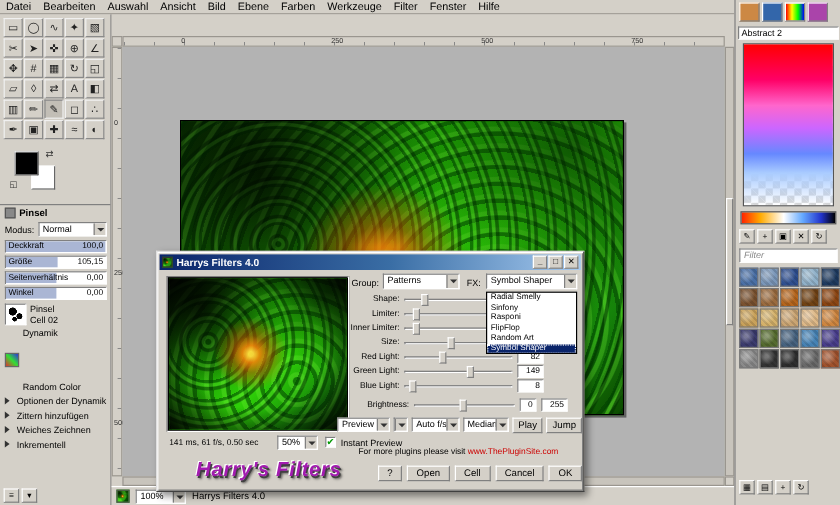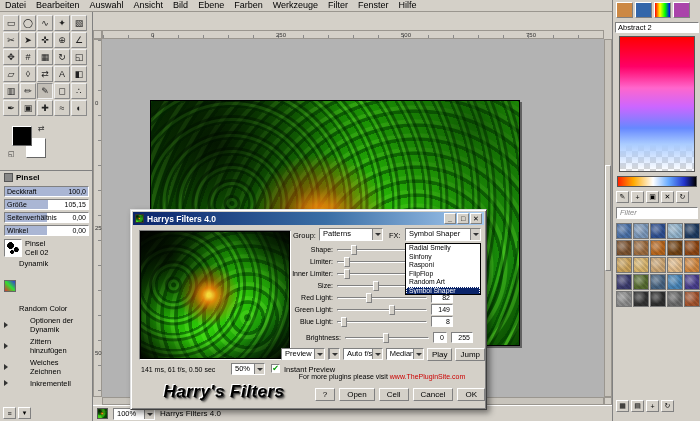--- a/index.html
+++ b/index.html
@@ -31,21 +31,21 @@
   .opt-title{display:flex;align-items:center;gap:3px;padding:2px 4px;font-weight:bold;font-size:8px;}
   .opt-title .ticon{width:9px;height:9px;background:#888;border:1px solid #555;}
   .opt-row{display:flex;align-items:center;gap:3px;padding:1px 4px;}
   .combo{position:relative;background:#fff;border:1px solid;border-color:#808080 #fff #fff #808080;height:12px;line-height:10px;padding:0 12px 0 3px;font-size:7.5px;overflow:hidden;white-space:nowrap;}
   .combo .arr{position:absolute;right:0;top:0;width:10px;height:100%;background:#d4d0c8;border-left:1px solid #808080;}
   .combo .arr::after{content:"";position:absolute;left:2px;top:4px;border:3px solid transparent;border-top-color:#333;}
   .spinscale{position:relative;height:11px;margin:2px 4px;background:#fff;border:1px solid;border-color:#808080 #fff #fff #808080;overflow:hidden;}
   .spinscale .fill{position:absolute;left:0;top:0;bottom:0;background:#aab6d4;}
   .spinscale .ss-label{position:absolute;left:2px;top:1px;font-size:7px;}
   .spinscale .ss-val{position:absolute;right:2px;top:1px;font-size:7px;}
-  .exp-row{display:flex;align-items:center;gap:19px;padding:1.5px 4px;}
+  .exp-row{display:flex;align-items:center;gap:3px;padding:1.5px 4px;}
   .tri{width:0;height:0;border:3px solid transparent;border-left:4px solid #333;}
   #brush-preview{width:18px;height:18px;background:#fff;border:1px solid;border-color:#808080 #fff #fff #808080;background-image:radial-gradient(circle at 35% 35%,#000 22%,transparent 24%),radial-gradient(circle at 70% 60%,#000 16%,transparent 18%),radial-gradient(circle at 45% 75%,#000 12%,transparent 14%);}
   #dyn-preview{width:12px;height:12px;background:linear-gradient(45deg,#d33,#3d3,#33d);border:1px solid #666;}
   #dock-bottom-icons{position:absolute;left:3px;bottom:2px;display:flex;gap:2px;}
   .mini-btn{width:13px;height:12px;display:flex;align-items:center;justify-content:center;font-size:7px;background:#d4d0c8;border:1px solid;border-color:#fff #808080 #808080 #fff;cursor:pointer;}
 
   
   #canvas-wrap{left:93px;top:12px;width:519px;height:393px;background:#d4d0c8;}
   #ruler-corner{position:absolute;left:0;top:18px;width:9px;height:9px;background:#d4d0c8;border:1px solid #9a968f;}
   #ruler-top{position:absolute;left:9px;top:18px;right:8px;height:9px;background:#d4d0c8;border:1px solid #9a968f;background-image:repeating-linear-gradient(90deg,#888 0 1px,transparent 1px 25px);background-size:100% 3px;background-position:0 100%;background-repeat:no-repeat;}
@@ -79,21 +79,21 @@
   #dlg-title .dtext{flex:1;color:#fff;font-weight:bold;font-size:8.5px;white-space:nowrap;overflow:hidden;}
   .win-btn{width:12px;height:11px;background:#d4d0c8;border:1px solid;border-color:#fff #808080 #808080 #fff;font-size:7px;line-height:9px;text-align:center;font-weight:bold;cursor:pointer;}
   .dlg-label{position:absolute;font-size:7.5px;}
   #preview-frame{position:absolute;left:8px;top:20px;width:152px;height:130px;border:1px solid;border-color:#808080 #fff #fff #808080;background:#000;}
   #preview-img{position:absolute;inset:1px;}
   #preview-img::after{content:"";position:absolute;inset:0;background:radial-gradient(ellipse at 50% 50%,transparent 52%,rgba(0,0,0,.92) 96%);}
   #dlg-stats{position:absolute;left:10px;top:156px;font-size:7px;}
   #dlg-zoom{position:absolute;left:100px;top:153px;width:34px;height:12px;}
   #dlg-check{position:absolute;left:140px;top:154px;width:9px;height:9px;background:#fff;border:1px solid;border-color:#808080 #fff #fff #808080;font-size:8px;line-height:8px;color:#090;text-align:center;}
   #dlg-check-label{position:absolute;left:153px;top:155px;font-size:7.5px;}
-  #dlg-logo{position:absolute;left:8px;top:172px;width:170px;text-align:center;font-size:17px;font-weight:bold;font-style:italic;color:#000000;text-shadow:-1px -1px 0 #ffffff,1px 1px 0 #404040,2px 2px 2px rgba(0,0,0,.55);letter-spacing:.5px;}
+  #dlg-logo{position:absolute;left:8px;top:172px;width:170px;text-align:center;font-size:17px;font-weight:bold;font-style:italic;color:#a21caf;text-shadow:-1px -1px 0 #ffffff,1px 1px 0 #404040,2px 2px 2px rgba(0,0,0,.55);letter-spacing:.5px;}
   .dlg-combo{position:absolute;height:13px;}
   #fx-sliders{position:absolute;left:150px;top:34px;width:200px;}
   .fx-row{position:relative;height:12px;}
   .fx-label{position:absolute;left:0;width:52px;text-align:right;font-size:7px;top:2px;}
   .hslider{position:absolute;left:56px;width:90px;height:10px;top:1px;}
   .hslider .track{position:absolute;left:0;right:0;top:4px;height:2px;background:#9a9a9a;border:1px solid;border-color:#808080 #fff #fff #808080;}
   .hslider .thumb{position:absolute;top:0;width:6px;height:10px;background:#d4d0c8;border:1px solid;border-color:#fff #808080 #808080 #fff;}
   .fx-val{position:absolute;left:150px;width:22px;height:11px;top:0;background:#fff;border:1px solid;border-color:#808080 #fff #fff #808080;font-size:7px;line-height:9px;text-align:right;padding-right:2px;}
   #fx-list{position:absolute;left:274px;top:33px;width:76px;height:52px;background:#fff;border:1px solid #000;z-index:5;overflow:hidden;}
   .fx-item{font-size:6.8px;line-height:8.5px;padding:0 3px;white-space:nowrap;cursor:pointer;}
@@ -173,20 +173,27 @@
       <div id="swap-colors-icon">⇄</div>
       <div id="reset-colors-icon">◱</div>
       <div id="bg-swatch"></div>
       <div id="fg-swatch"></div>
     </div>
     <div id="tool-options">
       <div class="opt-title">
         <span class="ticon"></span>
         <span>Pinsel</span>
       </div>
+      <div class="opt-row">
+        <span>Modus:</span>
+        <div class="combo" style="flex:1;">
+          <span>Normal</span>
+          <span class="arr"></span>
+        </div>
+      </div>
       <div id="opt-sliders">
           <div class="spinscale">
             <div class="fill" style="width: 100%;"></div>
             <div class="ss-label">Deckkraft</div>
             <div class="ss-val">100,0</div>
           </div>
           <div class="spinscale">
             <div class="fill" style="width: 52%;"></div>
             <div class="ss-label">Größe</div>
             <div class="ss-val">105,15</div>

